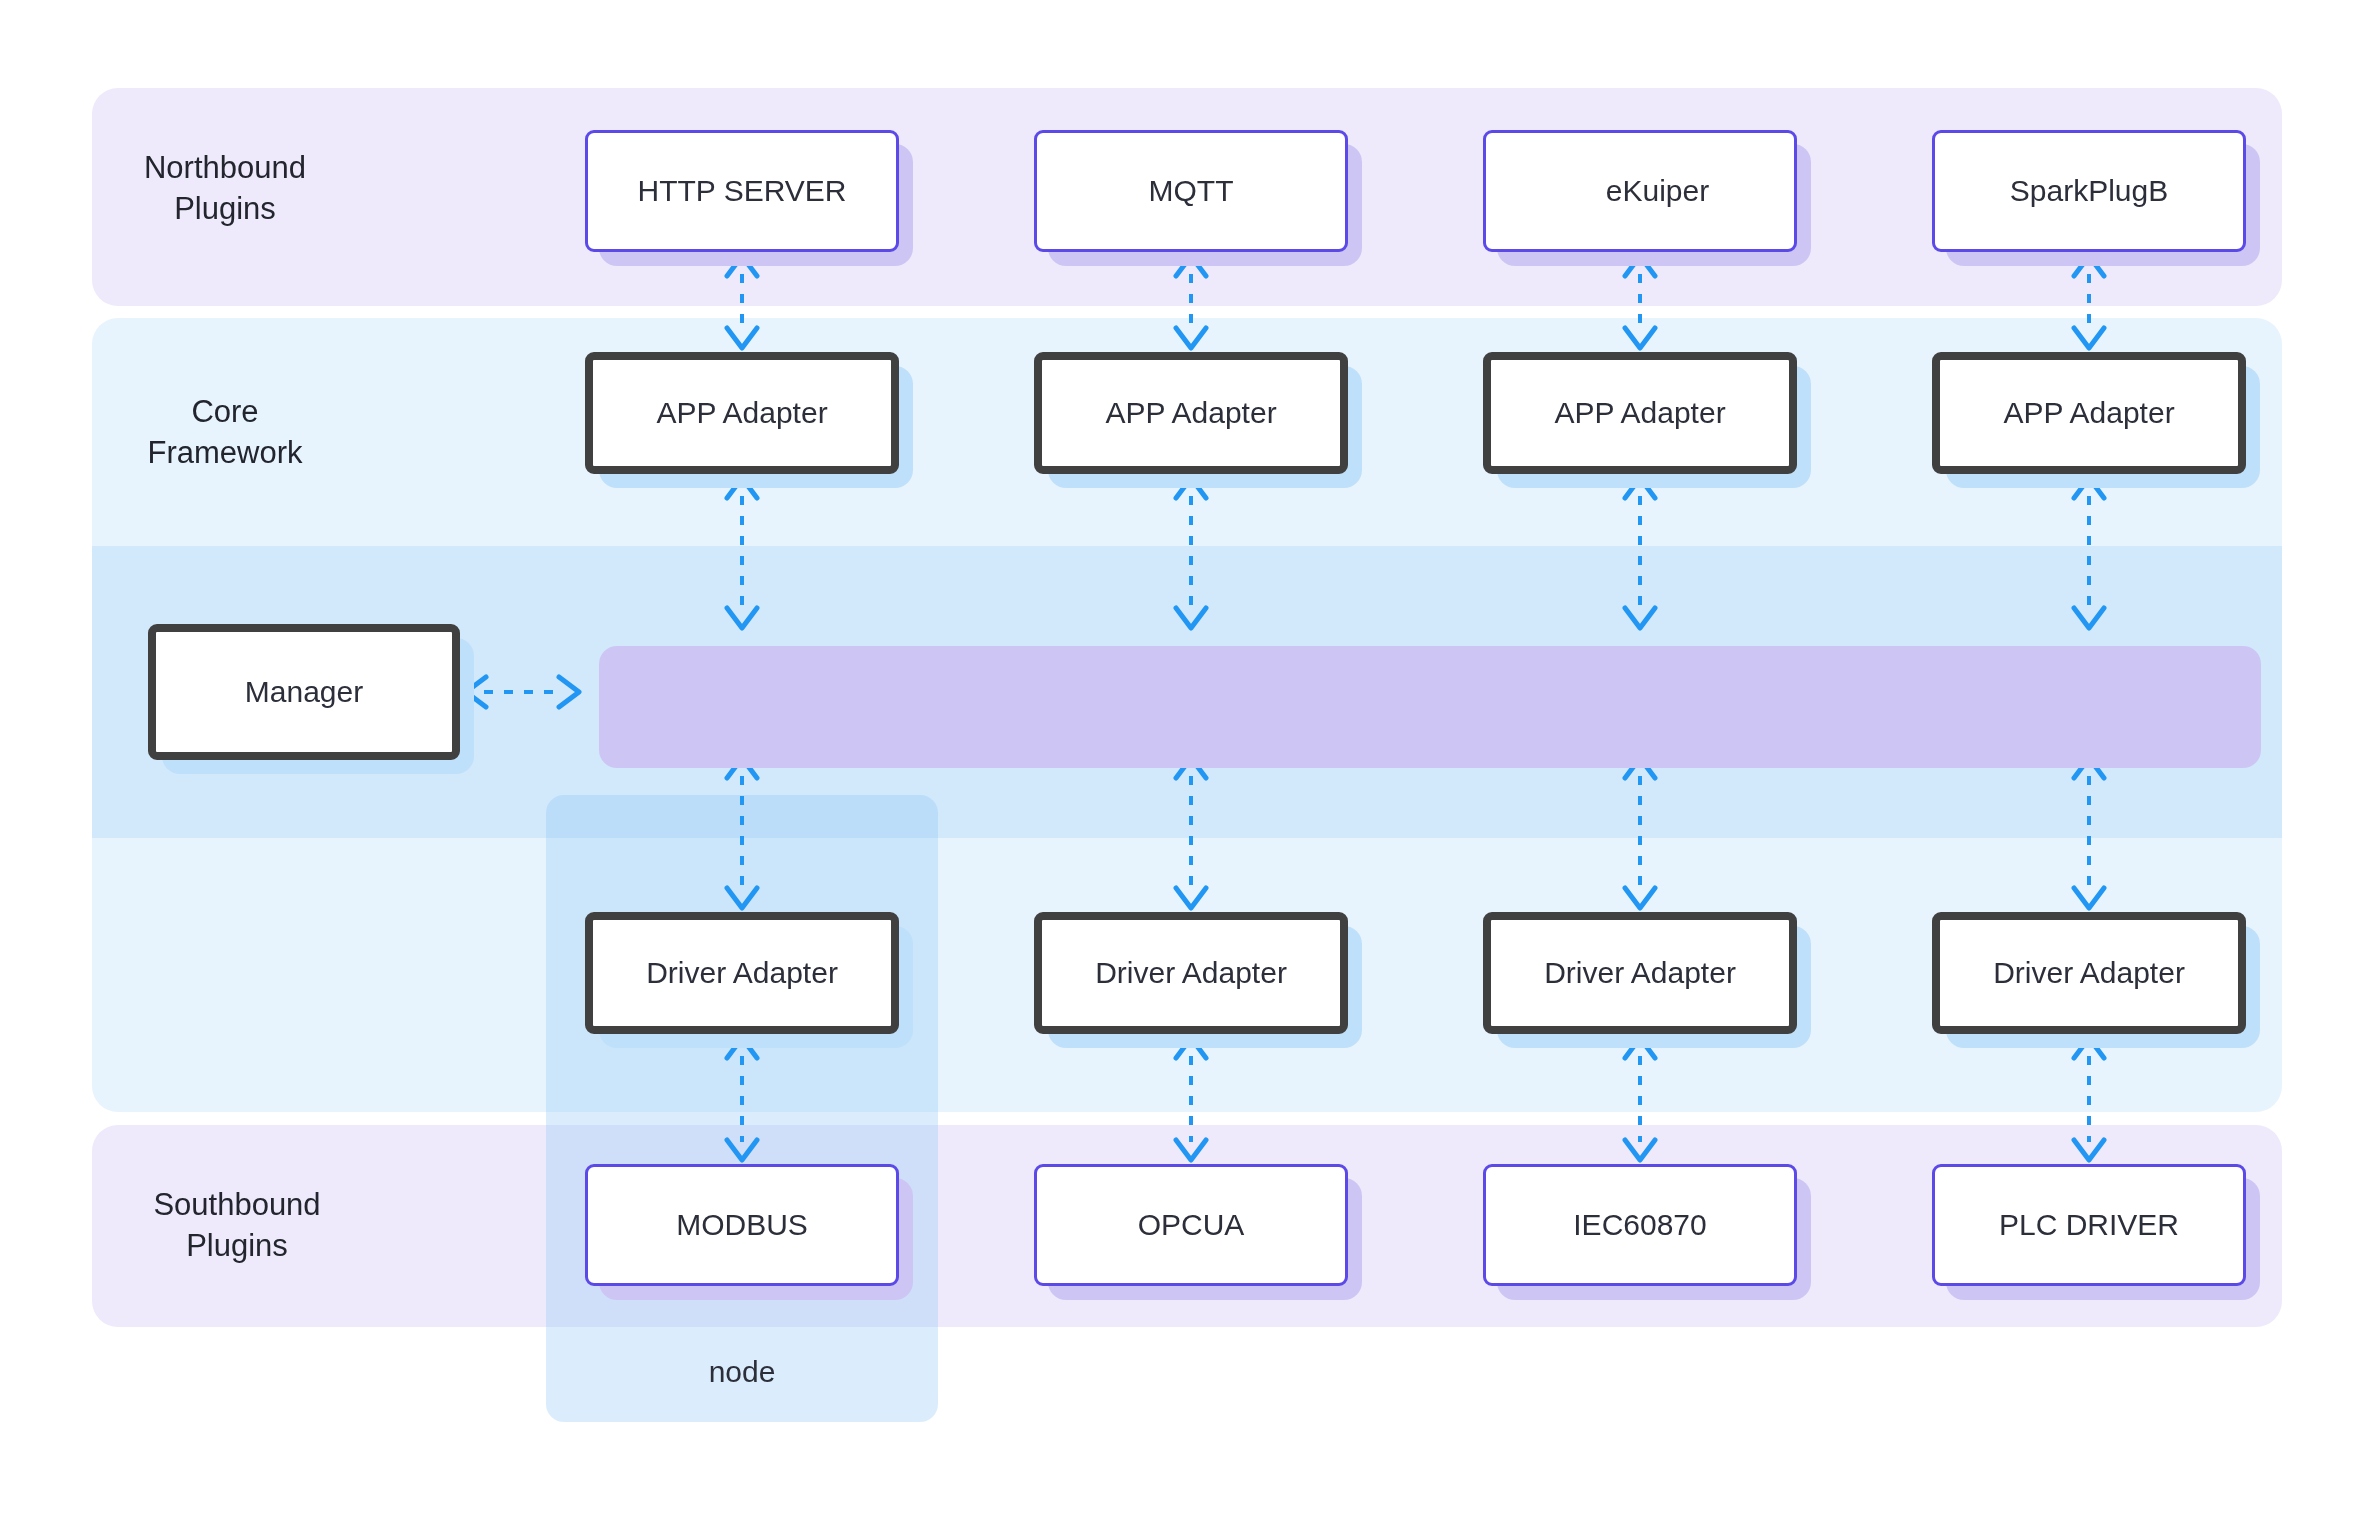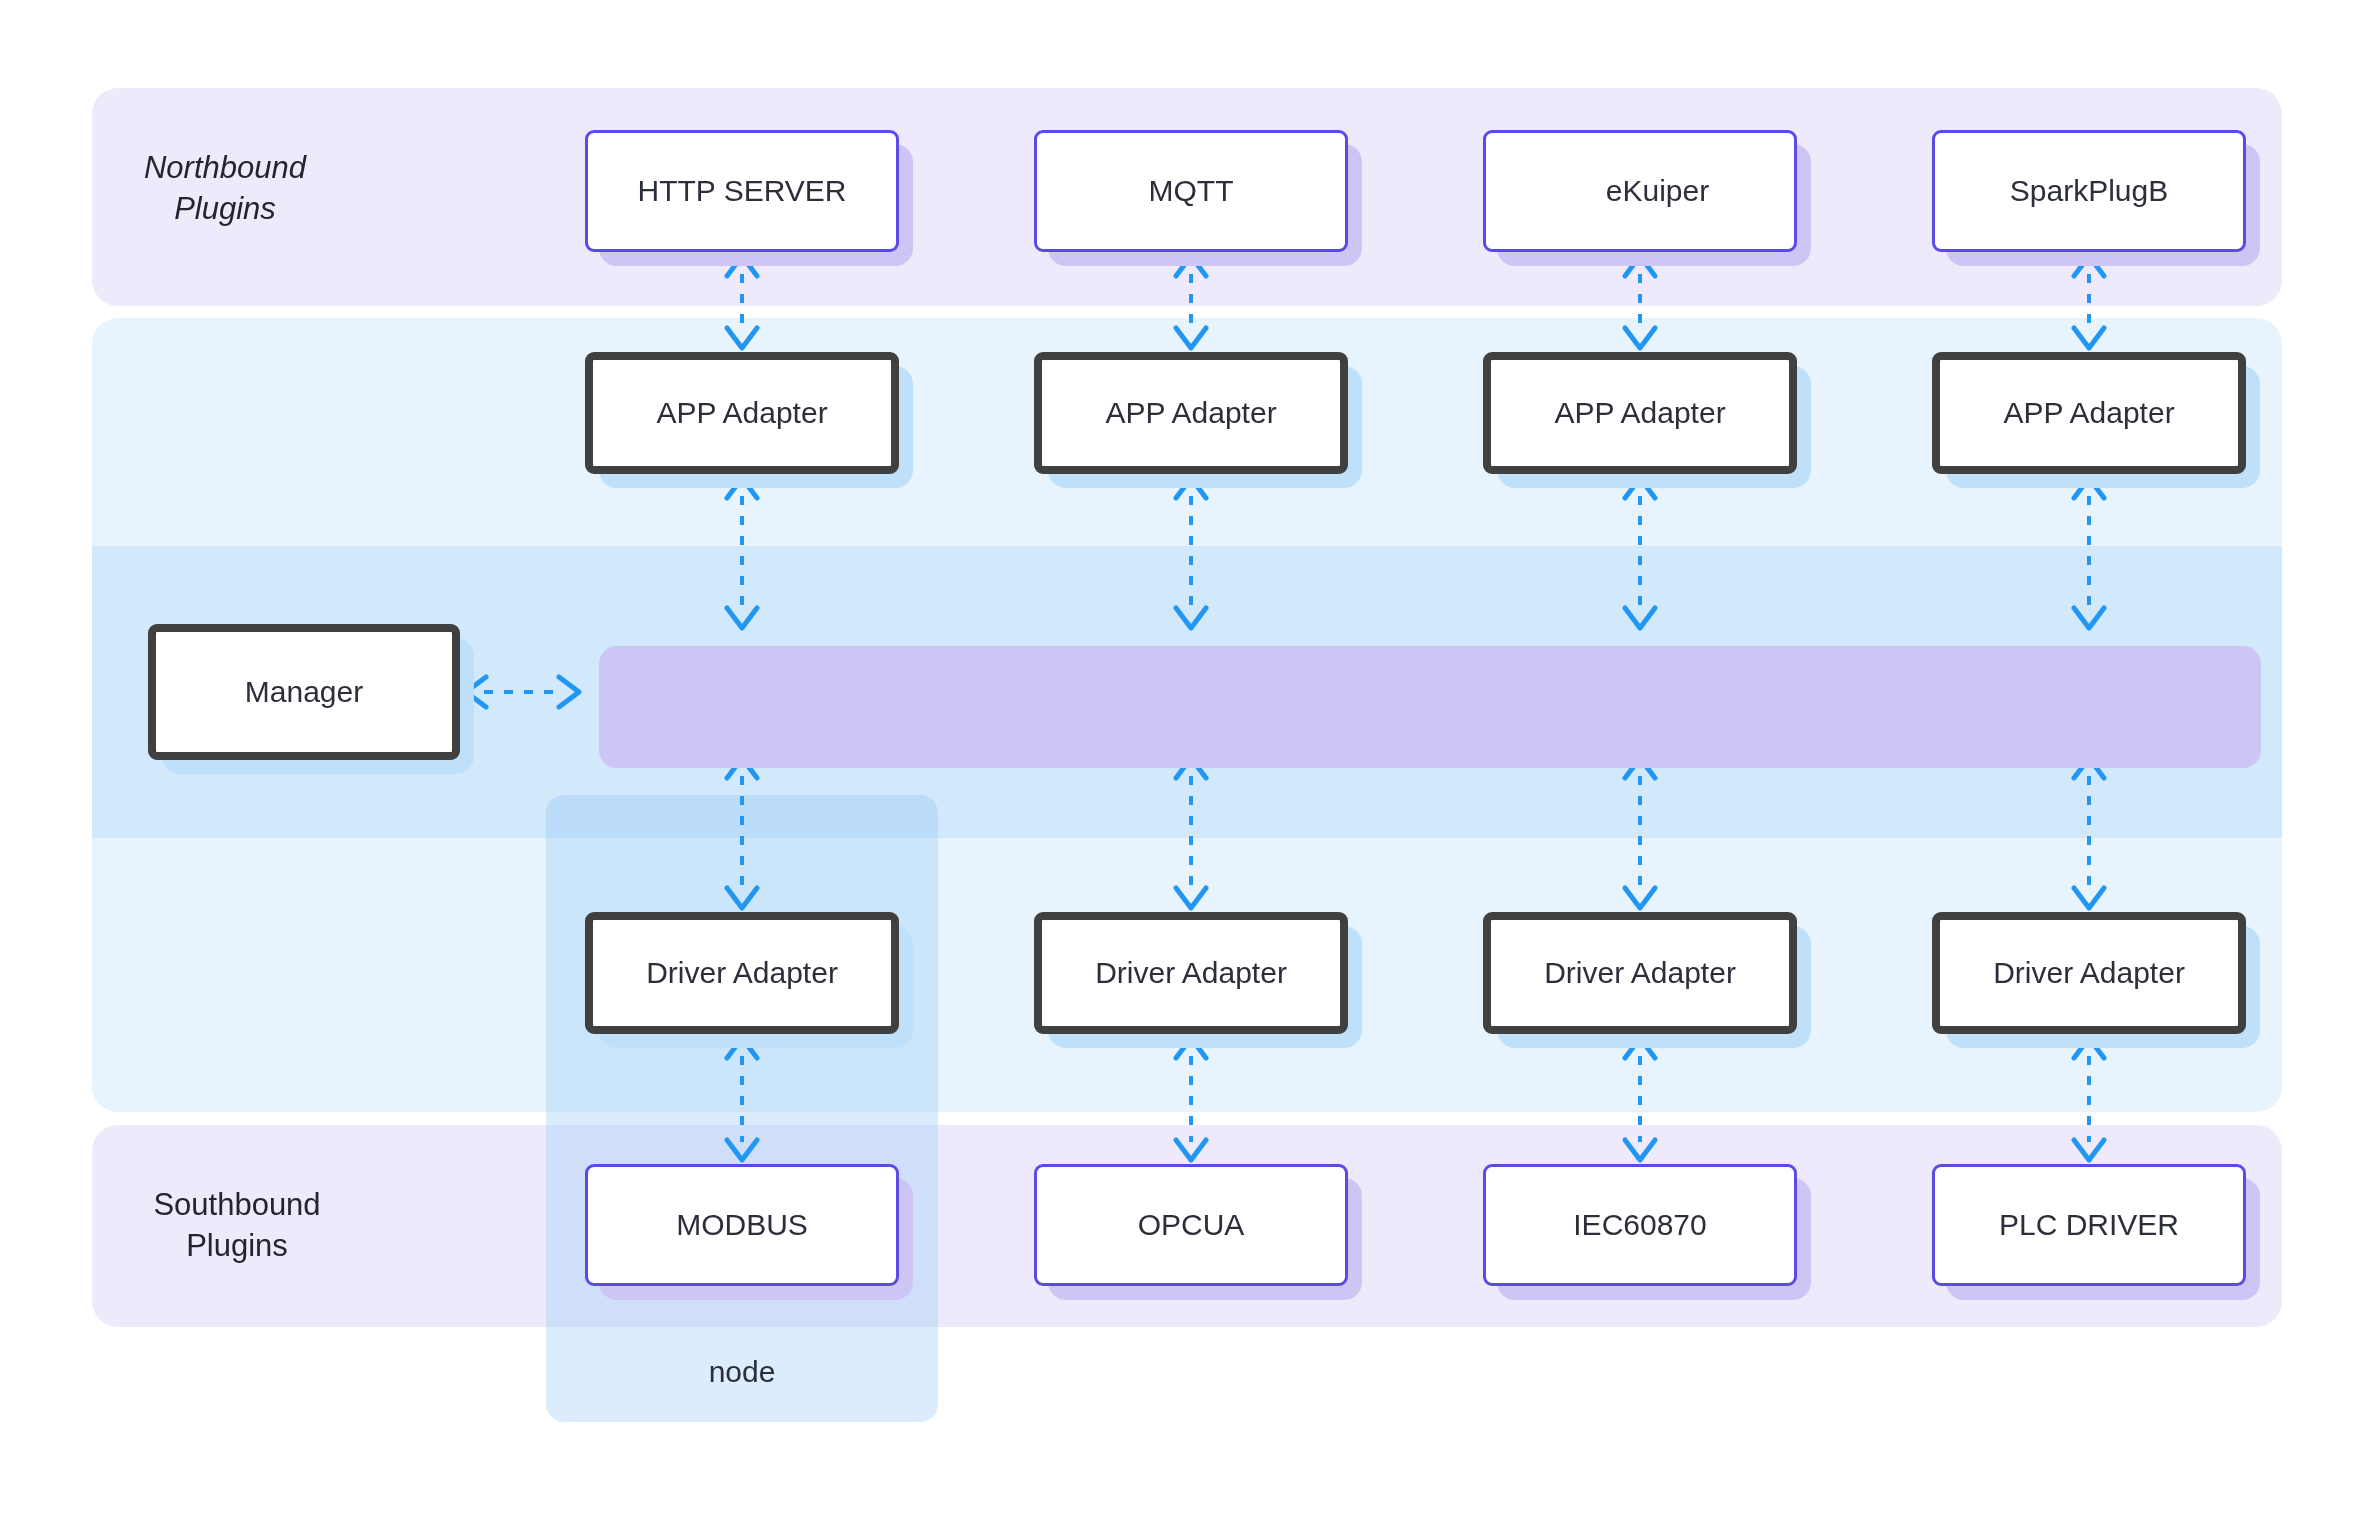--- a/index.html
+++ b/index.html
@@ -32,21 +32,21 @@
   .node-col-label{
     position:absolute;left:546px;top:1355px;width:392px;
     text-align:center;font-size:30px;color:#2c2f3a;
   }
 
   
   .row-label{
     position:absolute;text-align:center;font-size:31px;line-height:1.32;
     color:#22252e;width:330px;
   }
-  .lbl-north{left:60px; top:148px;font-style:italic;}
+  .lbl-north{left:60px; top:148px;}
   .lbl-core { left:60px; top:392px;}
   .lbl-south{left:72px; top:1185px;}
 
   
   .box{
     position:absolute;background:#ffffff;border-radius:9px;
     display:flex;align-items:center;justify-content:center;
     font-size:30px;color:#2c2f3a;box-sizing:border-box;
     z-index:4;
   }
@@ -72,20 +72,24 @@
   <div class="band band-core2"></div>
   <div class="band band-core3"></div>
   <div class="band band-south"></div>
 
   <div class="node-col"></div>
   <div class="node-col-label">node</div>
 
   <div class="row-label lbl-north">
     <div>Northbound</div>
     <div>Plugins</div>
+  </div>
+  <div class="row-label lbl-core">
+    <div>Core</div>
+    <div>Framework</div>
   </div>
   <div class="row-label lbl-south">
     <div>Southbound</div>
     <div>Plugins</div>
   </div>
 
   <div class="conn" id="connectors">
     <svg width="2376" height="1514" viewBox="0 0 2376 1514">
         <line x1="742" y1="274" x2="742" y2="330" stroke="#2196f3" stroke-width="4" stroke-dasharray="9 11" stroke-linecap="butt"></line>
         <polyline points="727,276 742,256 757,276" fill="none" stroke="#2196f3" stroke-width="5" stroke-linecap="round" stroke-linejoin="round"></polyline>

